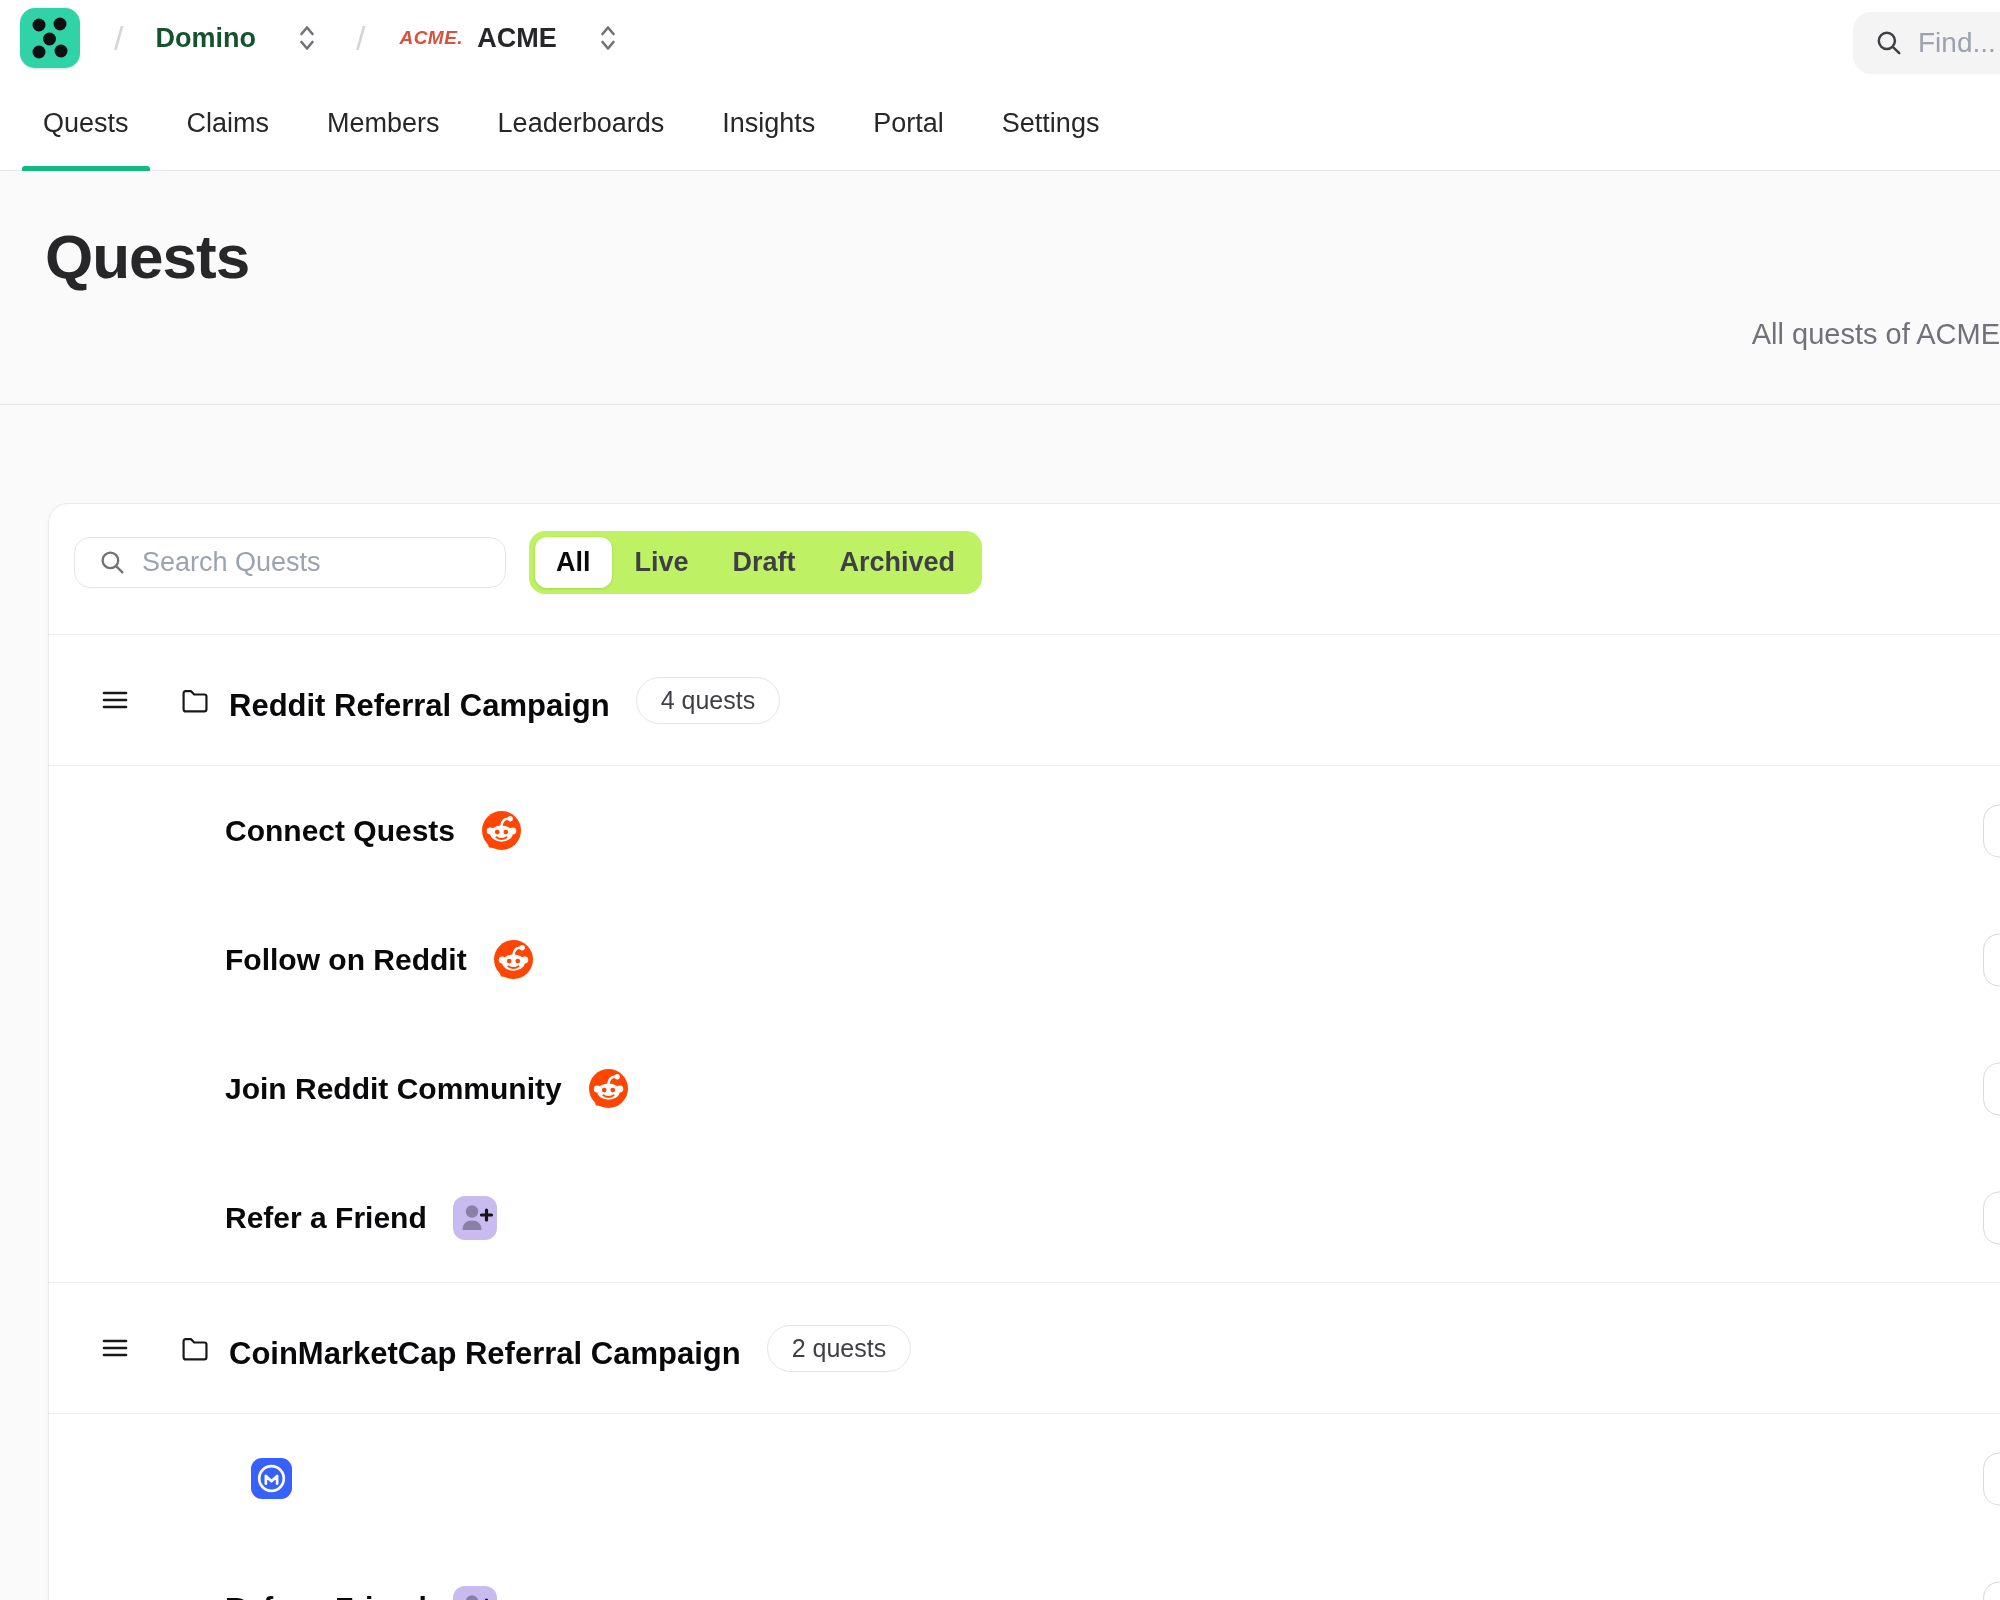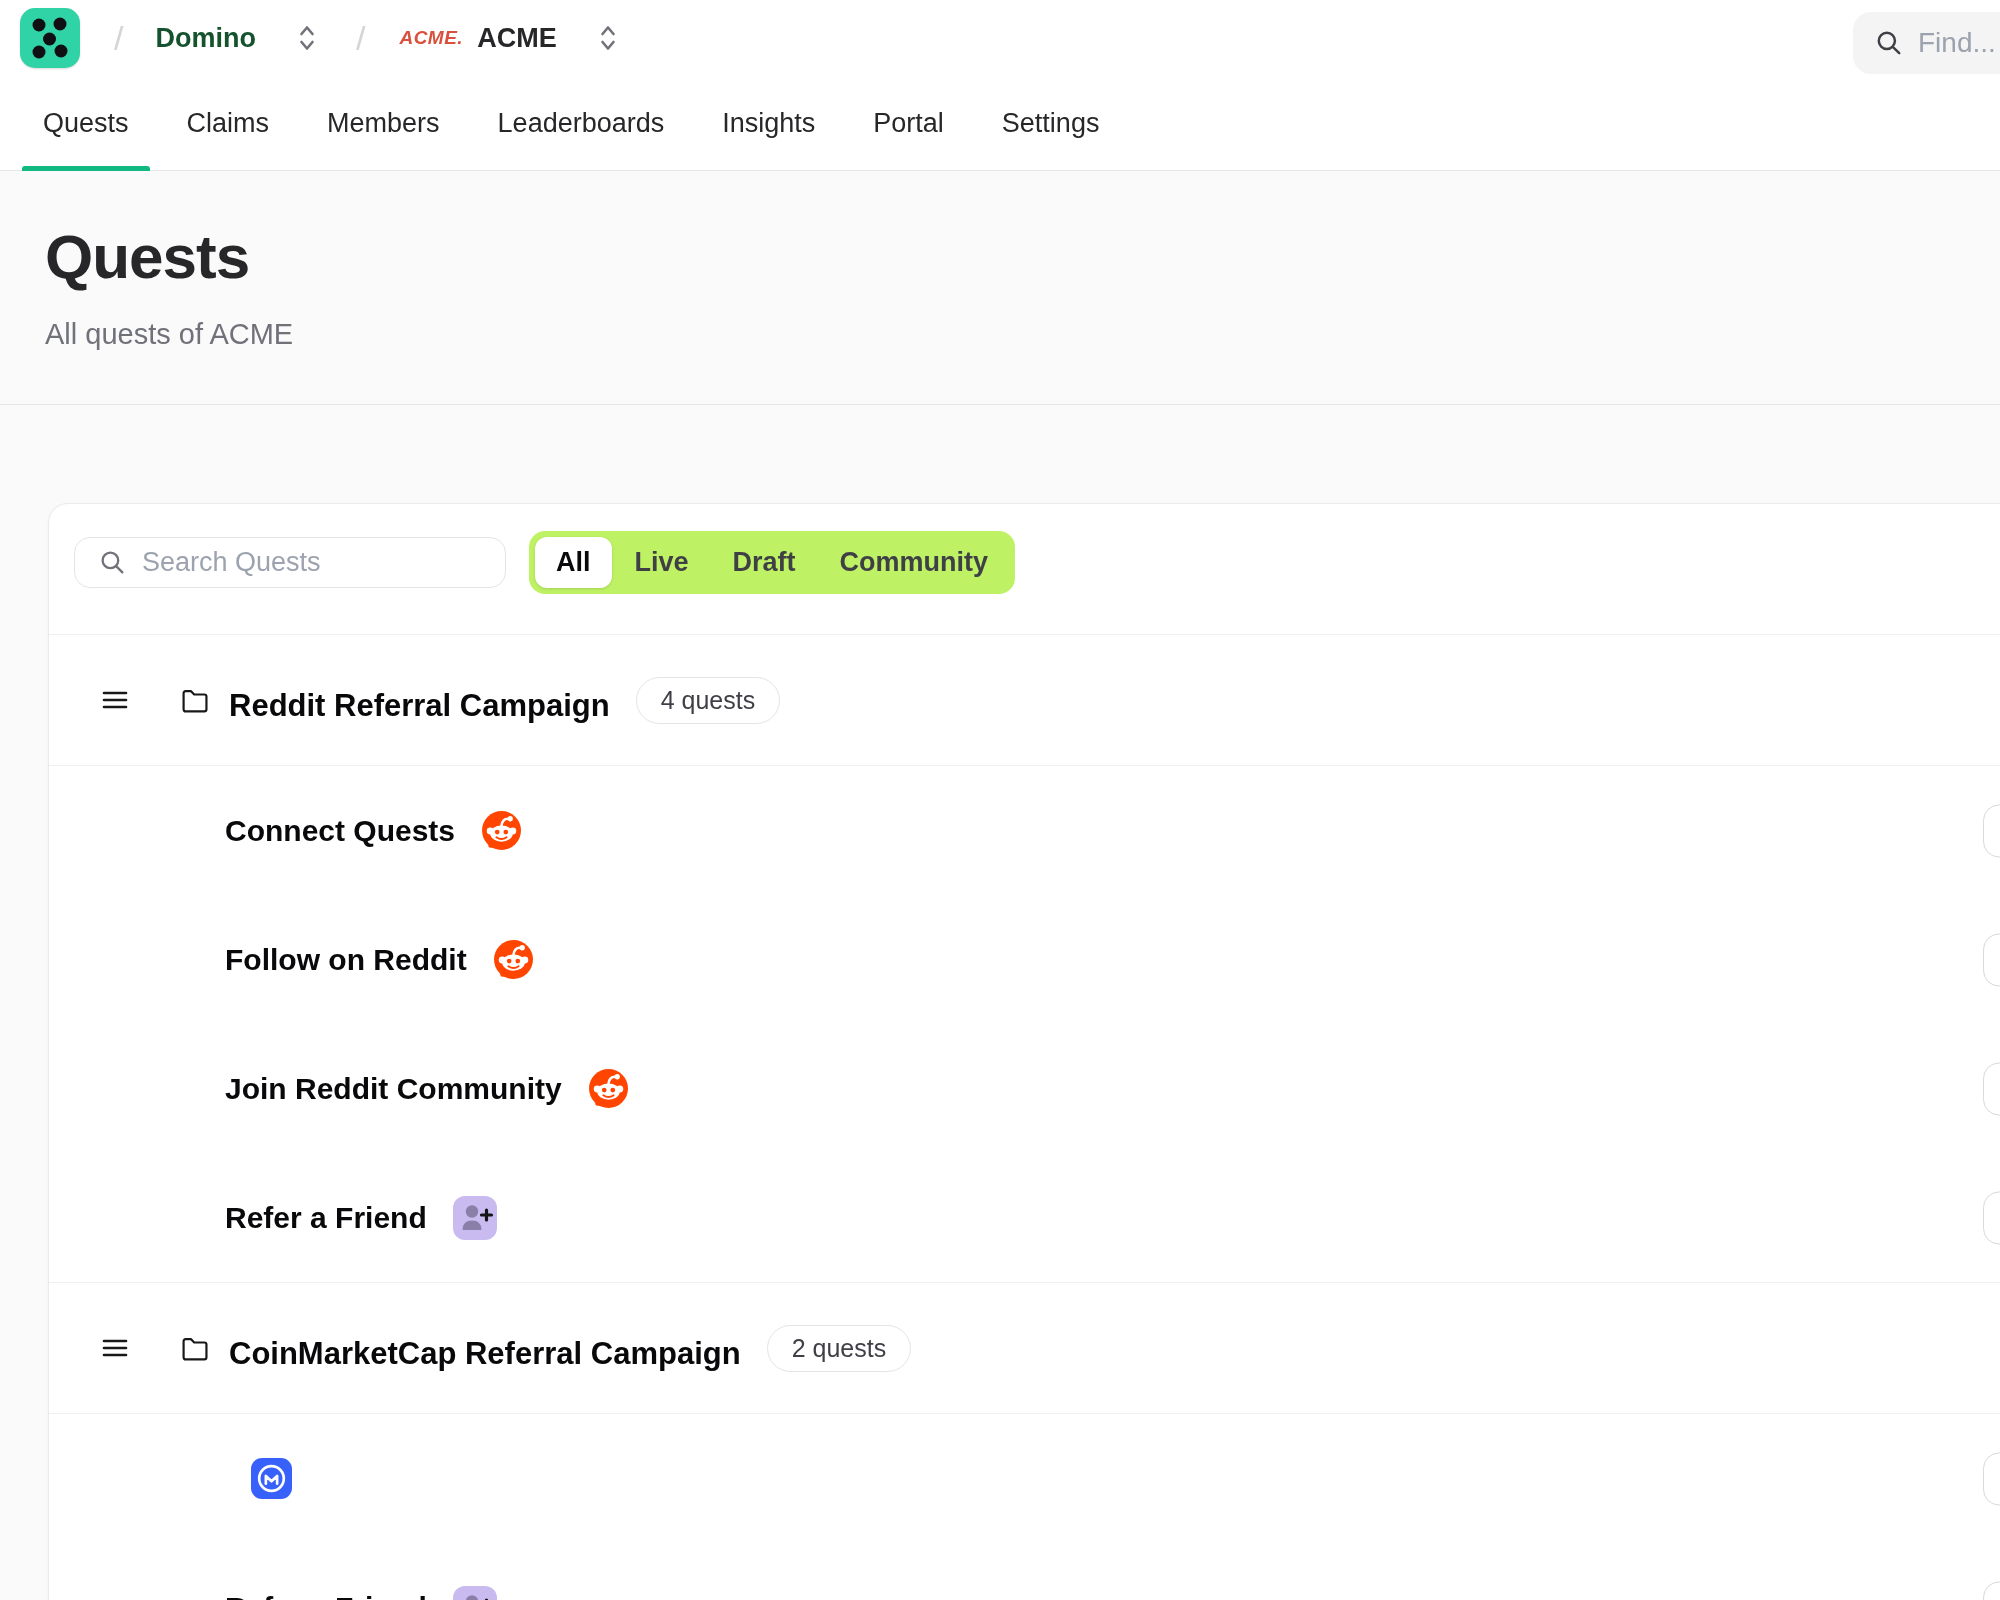--- a/index.html
+++ b/index.html
@@ -33,21 +33,21 @@
   .nav { display:flex; padding-left:22px; gap:16px; height:94px; }
   .tab { position:relative; display:flex; align-items:center; padding:0 21px;
          font-size:27px; color:#27272a; cursor:pointer; }
   .tab.active::after { content:""; position:absolute; left:0; right:0; bottom:-1px;
          height:5px; background:var(--accent-green,#10b981); border-radius:3px 3px 0 0; }
 
   
   .hero { height:234px; background:#fafafa; padding:50px 0 0 45px;
           border-bottom:1px solid #e5e5e8; }
   .hero h1 { font-size:62px; font-weight:700; color:#27272a; letter-spacing:-1px; }
-  .hero .subtitle { margin-top:26px; font-size:29px; color:#71717a; }
+  .hero .subtitle { margin-top:26px; font-size:29px; color:#71717a;text-align:right; }
 
   
   .card { margin:98px 0 0 48px; width:2014px; background:#fff;
           border:1px solid #ebebee; border-radius:20px;
           box-shadow:0 1px 3px rgba(0,0,0,.05); overflow:hidden; }
 
   .toolbar { display:flex; align-items:center; padding:27px 25px 40px 25px;
              border-bottom:1px solid #efeff1; }
   .search-box { width:432px; height:51px; border:1px solid #e4e4e7; border-radius:16px;
                 display:flex; align-items:center; padding-left:24px; gap:16px; background:#fff; }
@@ -145,21 +145,21 @@
           <circle cx="11" cy="11" r="7.5" stroke="#71717a" stroke-width="2.2"></circle>
           <line x1="16.5" y1="16.5" x2="22.5" y2="22.5" stroke="#71717a" stroke-width="2.2" stroke-linecap="round"></line>
         </svg>
       </span>
       <input type="text" placeholder="Search Quests" style="">
     </div>
     <div class="segmented">
         <div class="seg-item active">All</div>
         <div class="seg-item">Live</div>
         <div class="seg-item">Draft</div>
-        <div class="seg-item">Community</div>
+        <div class="seg-item">Archived</div>
       </div>
   </div>
   <div id="groups-root">
       <div class="group">
         <div class="group-header">
           <span class="drag-handle">
             <svg width="26" height="20" viewBox="0 0 26 20" fill="none">
               <line x1="2" y1="3" x2="24" y2="3" stroke="#18181b" stroke-width="2.6" stroke-linecap="round"></line>
               <line x1="2" y1="10" x2="24" y2="10" stroke="#18181b" stroke-width="2.6" stroke-linecap="round"></line>
               <line x1="2" y1="17" x2="24" y2="17" stroke="#18181b" stroke-width="2.6" stroke-linecap="round"></line>

